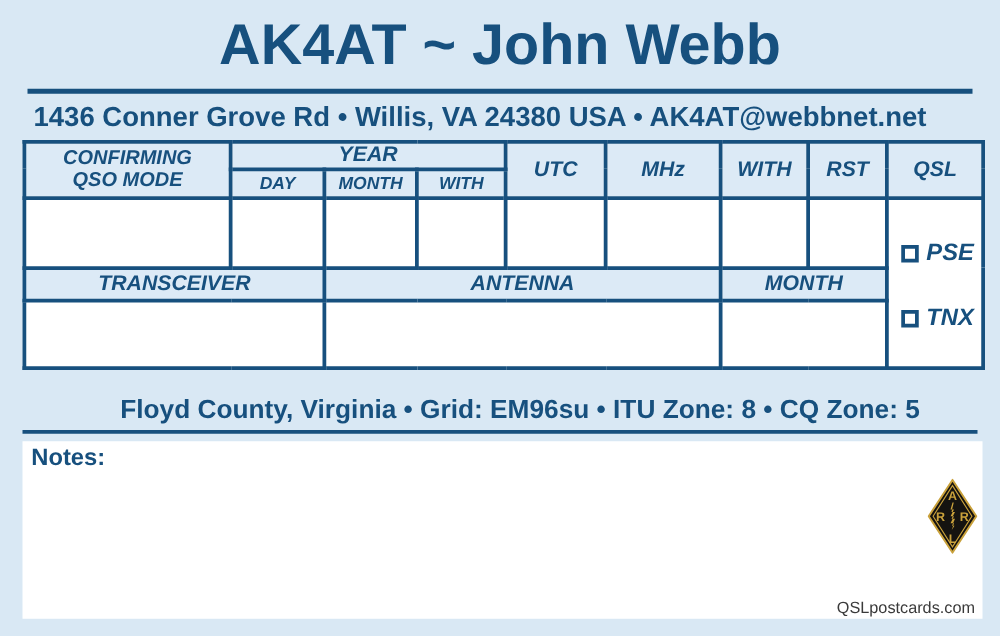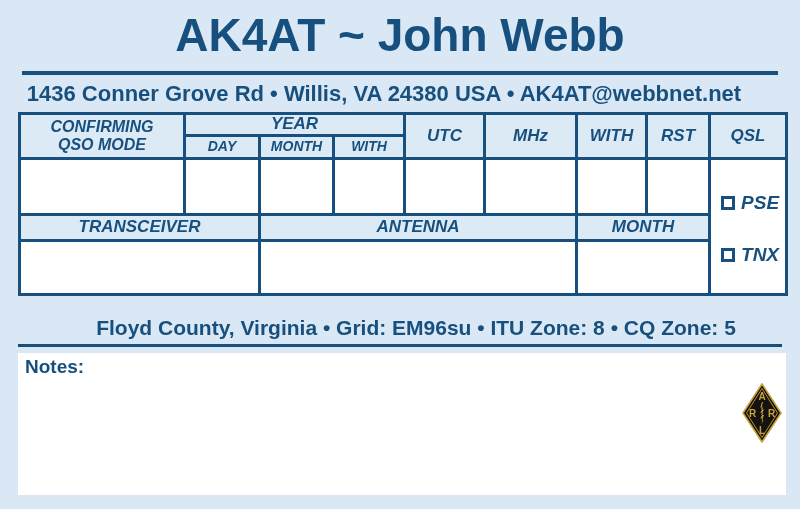--- a/index.html
+++ b/index.html
@@ -188,15 +188,16 @@
     <svg class="arrl-logo" viewBox="0 0 40 60" xmlns="http://www.w3.org/2000/svg">
       <polygon points="20,1 39,30 20,59 1,30" fill="#151310" stroke="#c9a13b" stroke-width="1.6"></polygon>
       <polygon points="20,5.5 35.5,30 20,54.5 4.5,30" fill="none" stroke="#c9a13b" stroke-width="0.9"></polygon>
       <text x="20" y="17" text-anchor="middle" font-size="10" font-weight="bold" font-family="Liberation Sans, sans-serif" fill="#c9a13b">A</text>
       <text x="10.5" y="34" text-anchor="middle" font-size="10" font-weight="bold" font-family="Liberation Sans, sans-serif" fill="#c9a13b">R</text>
       <text x="29.5" y="34" text-anchor="middle" font-size="10" font-weight="bold" font-family="Liberation Sans, sans-serif" fill="#c9a13b">R</text>
       <text x="20" y="51" text-anchor="middle" font-size="10" font-weight="bold" font-family="Liberation Sans, sans-serif" fill="#c9a13b">L</text>
       <path d="M20,19 L18.4,24.5 L21.2,24.5 L18.4,30 L21.2,30 L18.4,35.5 L21.2,35.5 L19.4,41 L21.6,37.5 L19.6,37.5 L22,32 L19.2,32 L22,26.5 L19.2,26.5 L21,19 Z" fill="#c9a13b"></path>
     </svg>
 
+    <div class="credit">QSLpostcards.com</div>
   </div>
 
 </div>
 
 </body></html>

